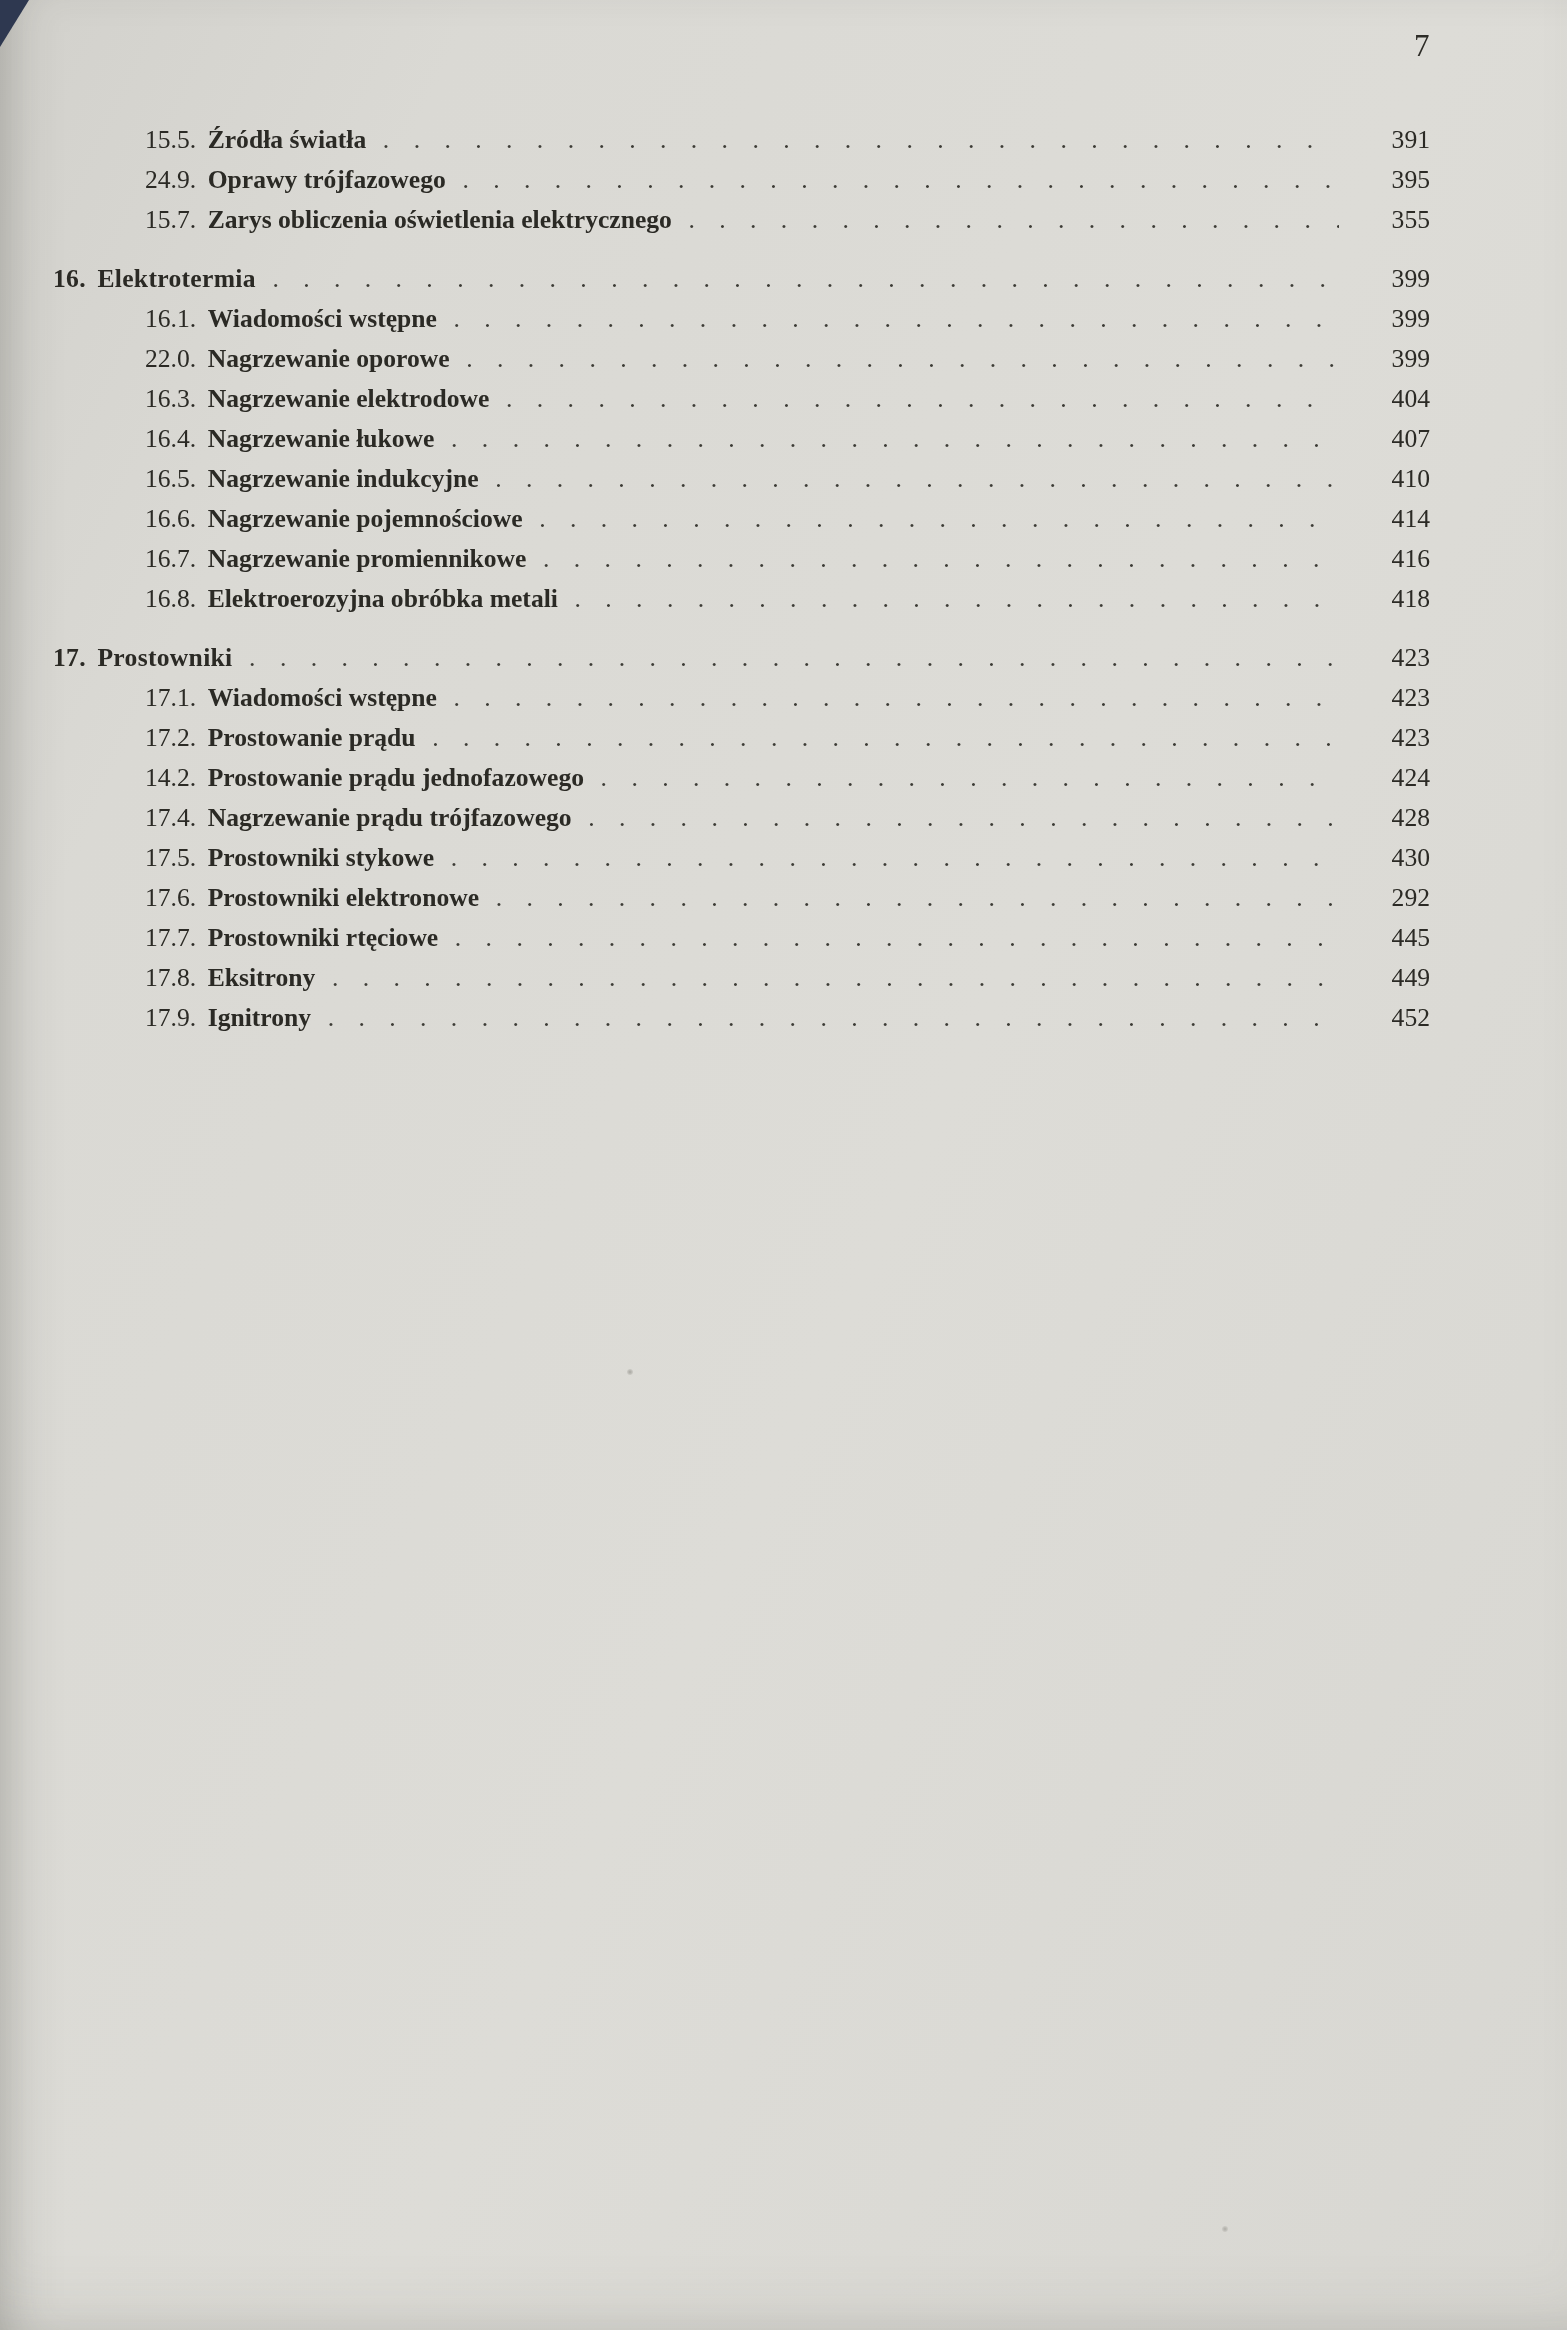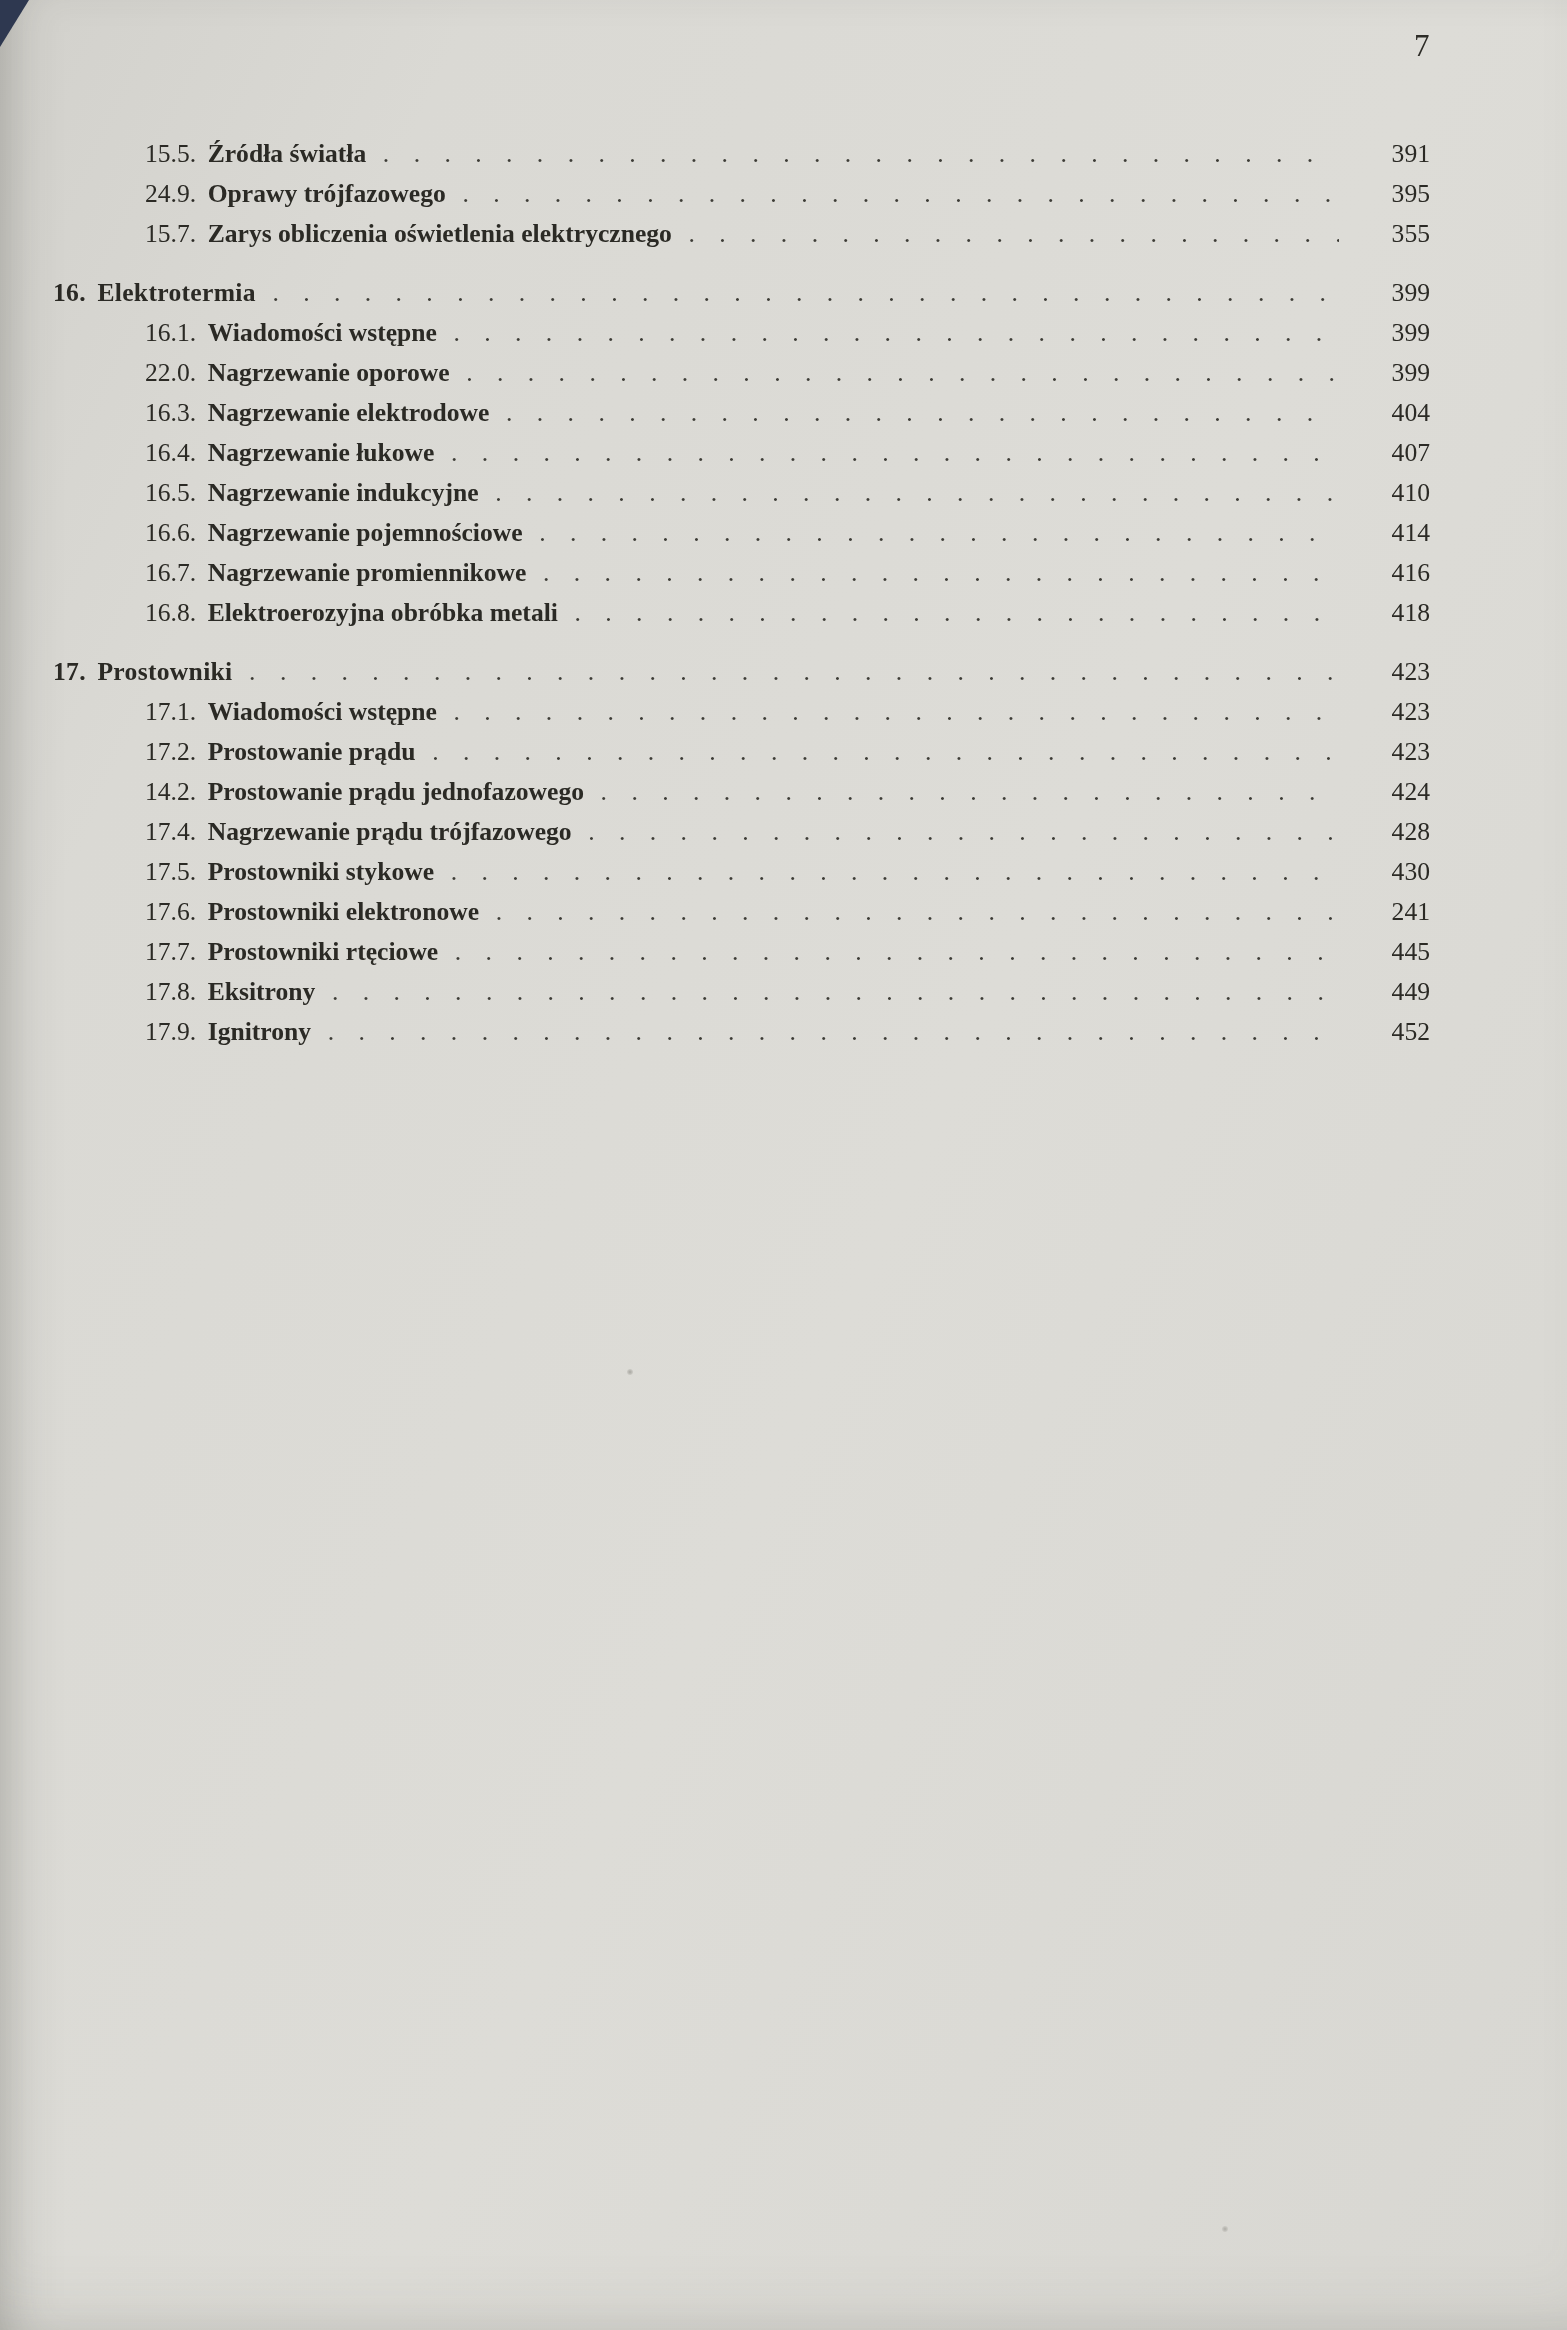--- a/index.html
+++ b/index.html
@@ -33,21 +33,21 @@
   .page-number {
     position: absolute;
     top: 28px;
     right: 137px;
     font-size: 31px;
     letter-spacing: 0.6px;
     color: #2d2c27;
   }
   .toc {
     position: absolute;
-    top: 139px;
+    top: 125px;
     left: 0;
     right: 137px;
   }
   .toc-row {
     display: flex;
     align-items: baseline;
     height: 40px;
     font-size: 25.6px;
     white-space: nowrap;
   }
@@ -235,21 +235,21 @@
         <span class="toc-num">17.5.</span>
         <span class="toc-title">Prostowniki stykowe</span>
         <span class="leader"></span>
         <span class="toc-page">430</span>
       </div>
 
       <div class="toc-row level-sub">
         <span class="toc-num">17.6.</span>
         <span class="toc-title">Prostowniki elektronowe</span>
         <span class="leader"></span>
-        <span class="toc-page">241</span>
+        <span class="toc-page">292</span>
       </div>
 
       <div class="toc-row level-sub">
         <span class="toc-num">17.7.</span>
         <span class="toc-title">Prostowniki rtęciowe</span>
         <span class="leader"></span>
         <span class="toc-page">445</span>
       </div>
 
       <div class="toc-row level-sub">

